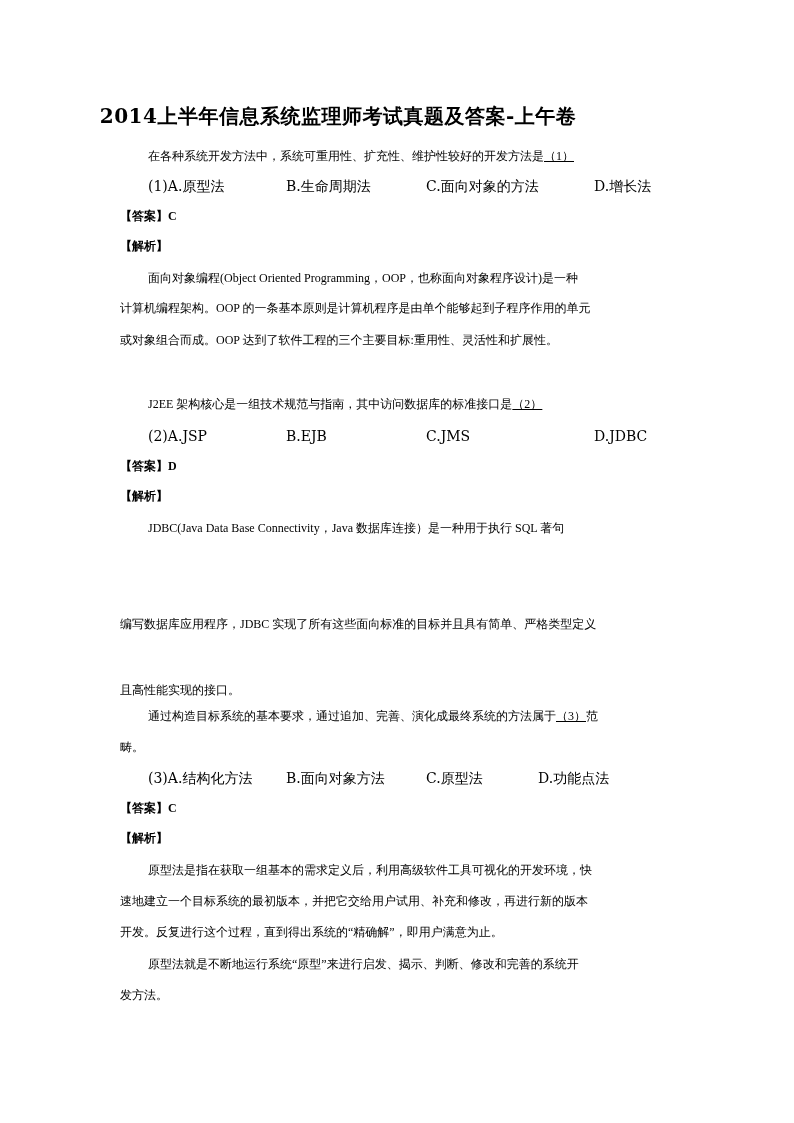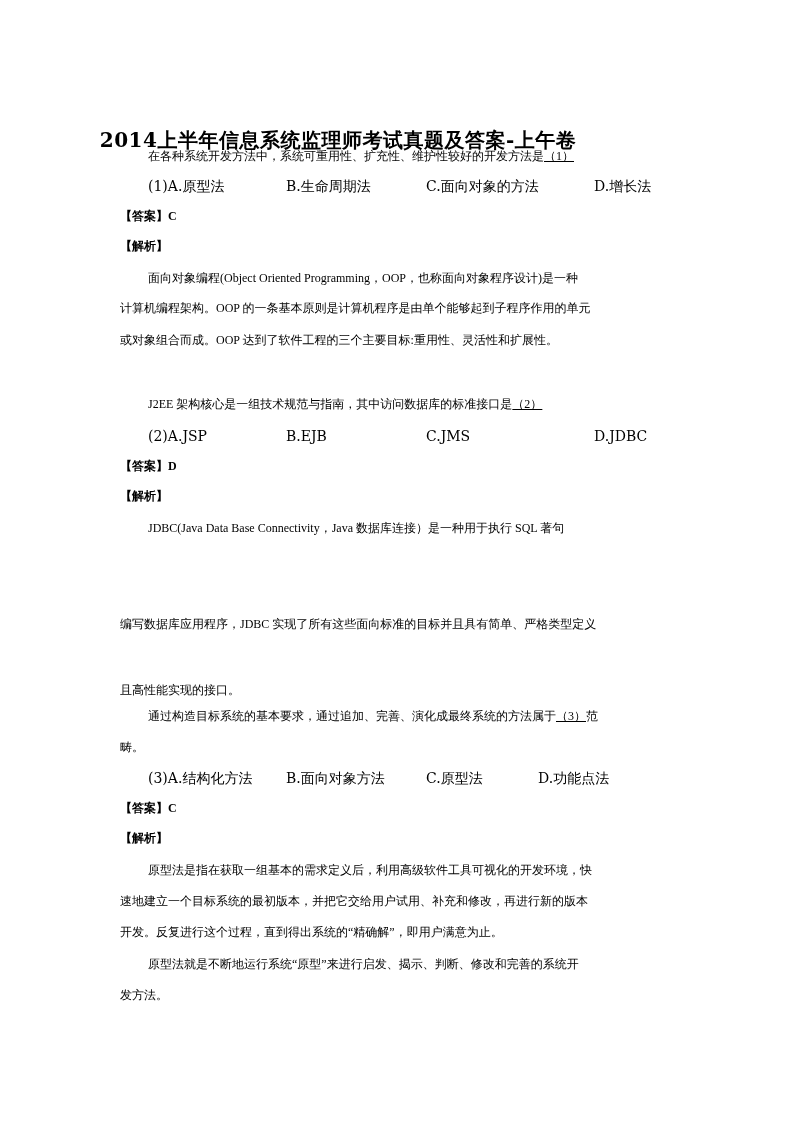--- a/index.html
+++ b/index.html
@@ -1,20 +1,20 @@
 <!DOCTYPE html>
 <html><head>
 <meta charset="utf-8">
 <style>
   html, body { margin: 0; padding: 0; background: #ffffff; }
   body { width: 794px; height: 1123px; position: relative; overflow: hidden;
          font-family: "DejaVu Serif", "Liberation Serif", serif; color: #000; }
   .page { position: absolute; left: 0; top: 0; width: 794px; height: 1123px; }
   .title { position: absolute; left: 0; width: 676px; top: 103px; text-align: center;
-           font-size: 20px; font-weight: bold; letter-spacing: 0.5px; margin-top: 24px; }
+           font-size: 20px; font-weight: bold; letter-spacing: 0.5px; }
   .line { position: absolute; left: 120px; font-size: 12px; white-space: nowrap; line-height: 20px; font-family: Liberation Serif, serif; }
   .indent { left: 148px; }
   .tag { font-weight: bold; }
   .u { text-decoration: underline; }
   .opts { position: absolute; left: 148px; font-size: 14px; line-height: 20px; white-space: nowrap; }
   .opt { position: absolute; top: 0; white-space: nowrap; text-align: right; }
 </style>
 </head>
 <body>
 

